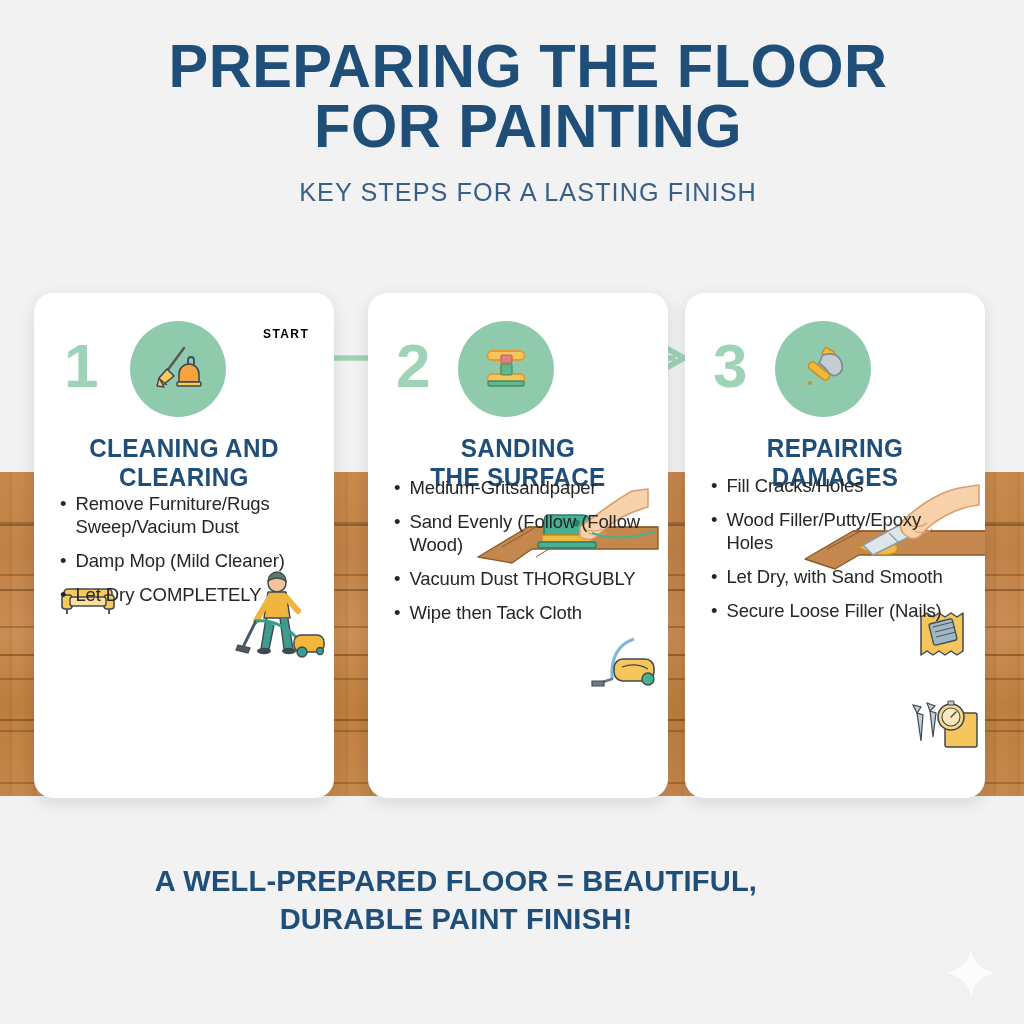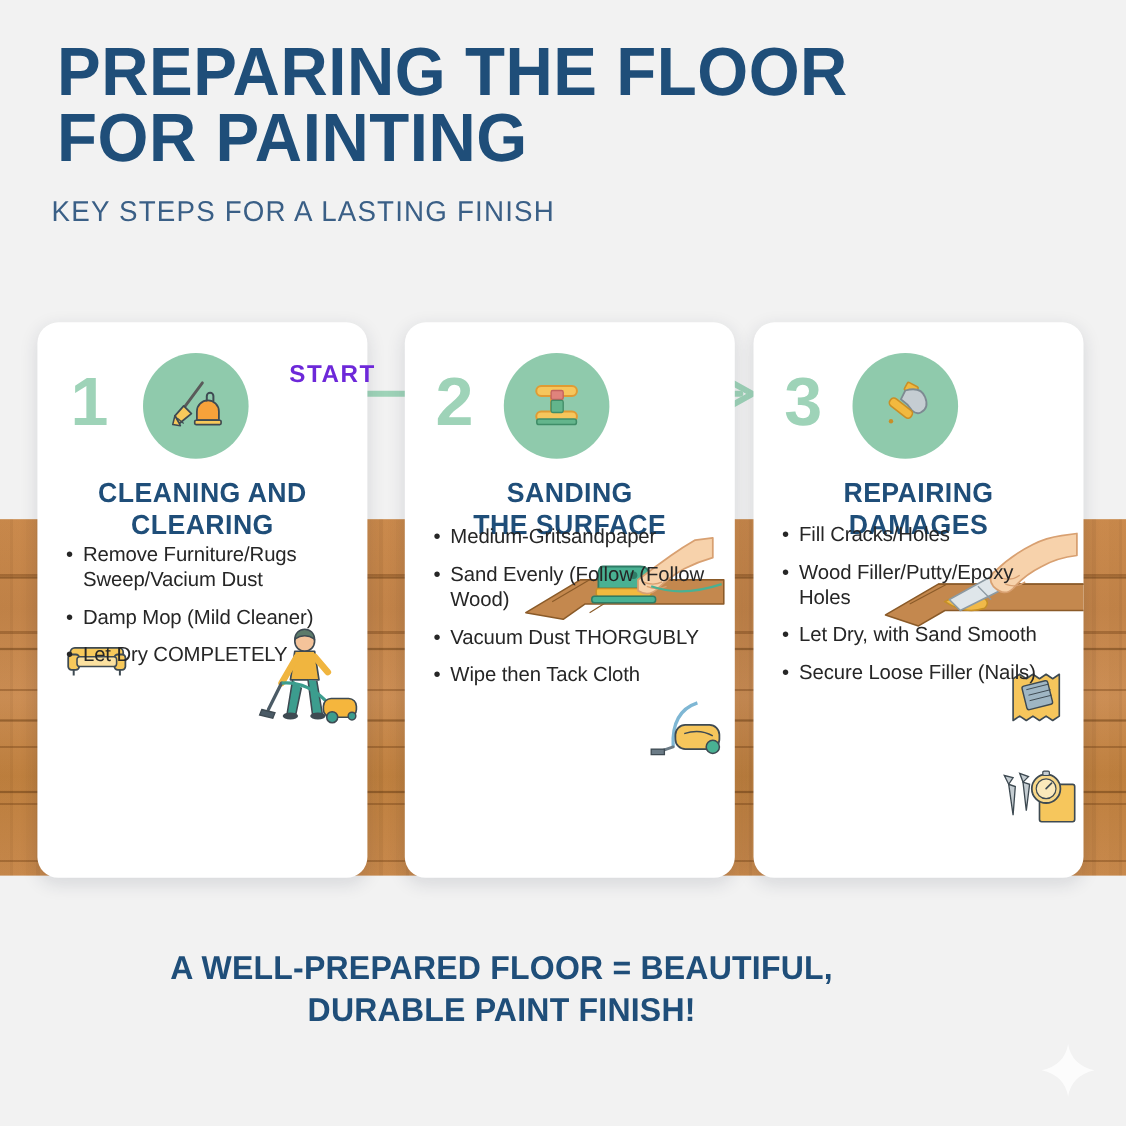--- a/index.html
+++ b/index.html
@@ -28,21 +28,21 @@
         rgba(170,110,55,0.08) 12px,
         rgba(170,110,55,0.08) 24px),
       linear-gradient(to bottom, #cd8c4e 0%, #c4854a 25%, #cf9157 50%, #c0813f 72%, #ca8b4e 100%);
   }
   #wood-band .plank-seam{
     position:absolute; left:0; width:100%; height:2px;
     background:rgba(92,50,14,0.45);
   }
 
   
-  #header{ position:absolute; left:0; top:0; width:1024px; z-index:6;padding-left:32px;}
+  #header{ position:absolute; left:0; top:0; width:1024px; text-align:center; z-index:6;padding-left:32px;}
   #main-title{
     margin-top:36px;
     font-size:62px;
     line-height:0.97;
     font-weight:bold;
     color:#1f4e79;
     letter-spacing:0.5px;
     font-family:"Liberation Sans", sans-serif;
     transform:scaleX(0.96);
   }
@@ -52,21 +52,21 @@
     color:#3a5f86;
     letter-spacing:1.1px;
     transform:scaleX(0.97);
   }
 
   
   #flow-layer{ position:absolute; left:0; top:0; width:1024px; height:1024px; z-index:4; pointer-events:none;}
   .flow-arrow{ position:absolute; height:26px;}
   #start-label{
     position:absolute; left:263px; top:327px;
-    font-size:22px; font-weight:bold; color:#6d28d9;
+    font-size:12px; font-weight:bold; color:#000000;
     letter-spacing:1.4px; z-index:7;
   }
 
   
   #cards{ position:absolute; left:0; top:293px; width:1024px; height:505px; z-index:5;}
   .card{
     position:absolute; top:0; width:300px; height:505px;
     background:#ffffff; border-radius:19px;
     box-shadow:0 5px 16px rgba(30,40,60,0.13);
     overflow:hidden;

